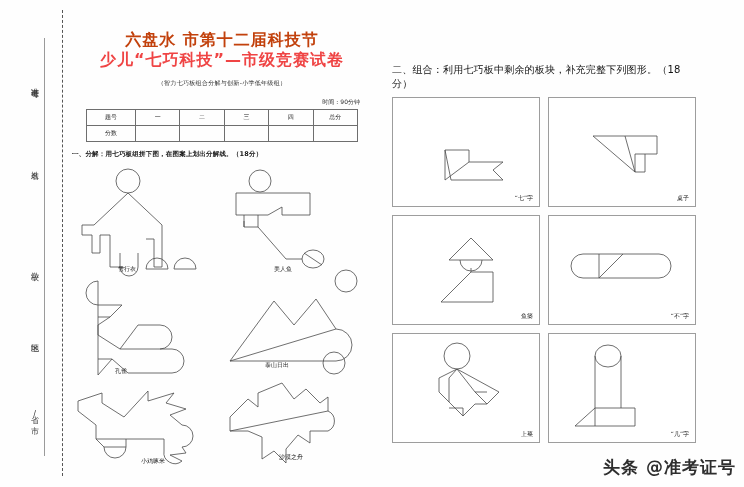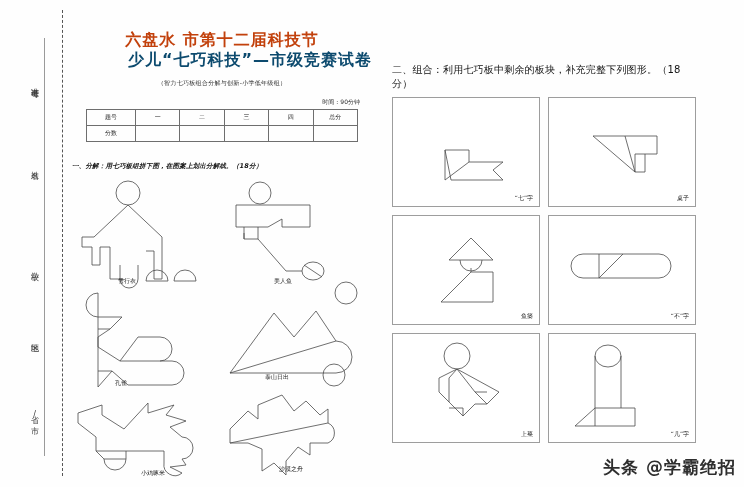--- a/index.html
+++ b/index.html
@@ -43,40 +43,40 @@
   
   .left-col{
     position:absolute;left:72px;top:16px;width:300px;height:458px;
   }
   .title1{
     text-align:center;font-size:16px;font-weight:bold;color:#c2410c;
     letter-spacing:1px;line-height:1.25;margin-top:14px;
     font-family:"DejaVu Sans","Liberation Sans",sans-serif;
   }
   .title2{
-    text-align:right;font-size:16px;font-weight:bold;color:#0c4a6e;
+    text-align:center;font-size:16px;font-weight:bold;color:#ef4444;
     letter-spacing:1px;line-height:1.25;
   }
   .subtitle{
     text-align:center;font-size:6px;color:#2b2b2b;margin-top:9px;letter-spacing:.3px;
   }
   .time-line{
     text-align:right;font-size:6px;color:#2b2b2b;margin-top:10px;padding-right:12px;
   }
   table.score{
     border-collapse:collapse;width:272px;margin:2px auto 0 auto;
     table-layout:fixed;
   }
   table.score td{
     border:1px solid #6e6e6e;height:13px;font-size:6px;color:#1e1e1e;
     text-align:center;vertical-align:middle;
   }
   table.score td.hd{width:46px;}
   .q-line{
-    font-size:6.5px;color:#121212;font-weight:bold;margin-top:20px;letter-spacing:.2px;font-style:italic;
+    font-size:6.5px;color:#121212;font-weight:bold;margin-top:8px;letter-spacing:.2px;
   }
   .fig-grid{
     position:relative;width:300px;height:320px;margin-top:2px;
   }
   .fig{position:absolute;}
   .cap{
     position:absolute;font-size:6px;color:#1b1b1b;text-align:center;width:70px;
   }
 
   
@@ -300,14 +300,14 @@
           <path class="ln" d="M72 22 L72 74"></path>
           <path class="ln" d="M46 74 L26 92 L86 92 L86 74"></path>
           <path class="ln" d="M46 74 L46 92"></path>
         </svg>
         <span class="blabel">“几”字</span>
       </div>
 
     </div>
   </div>
 
-  <div class="watermark">头条 @学霸绝招</div>
+  <div class="watermark">头条 @准考证号</div>
 </div>
 
 </body></html>

